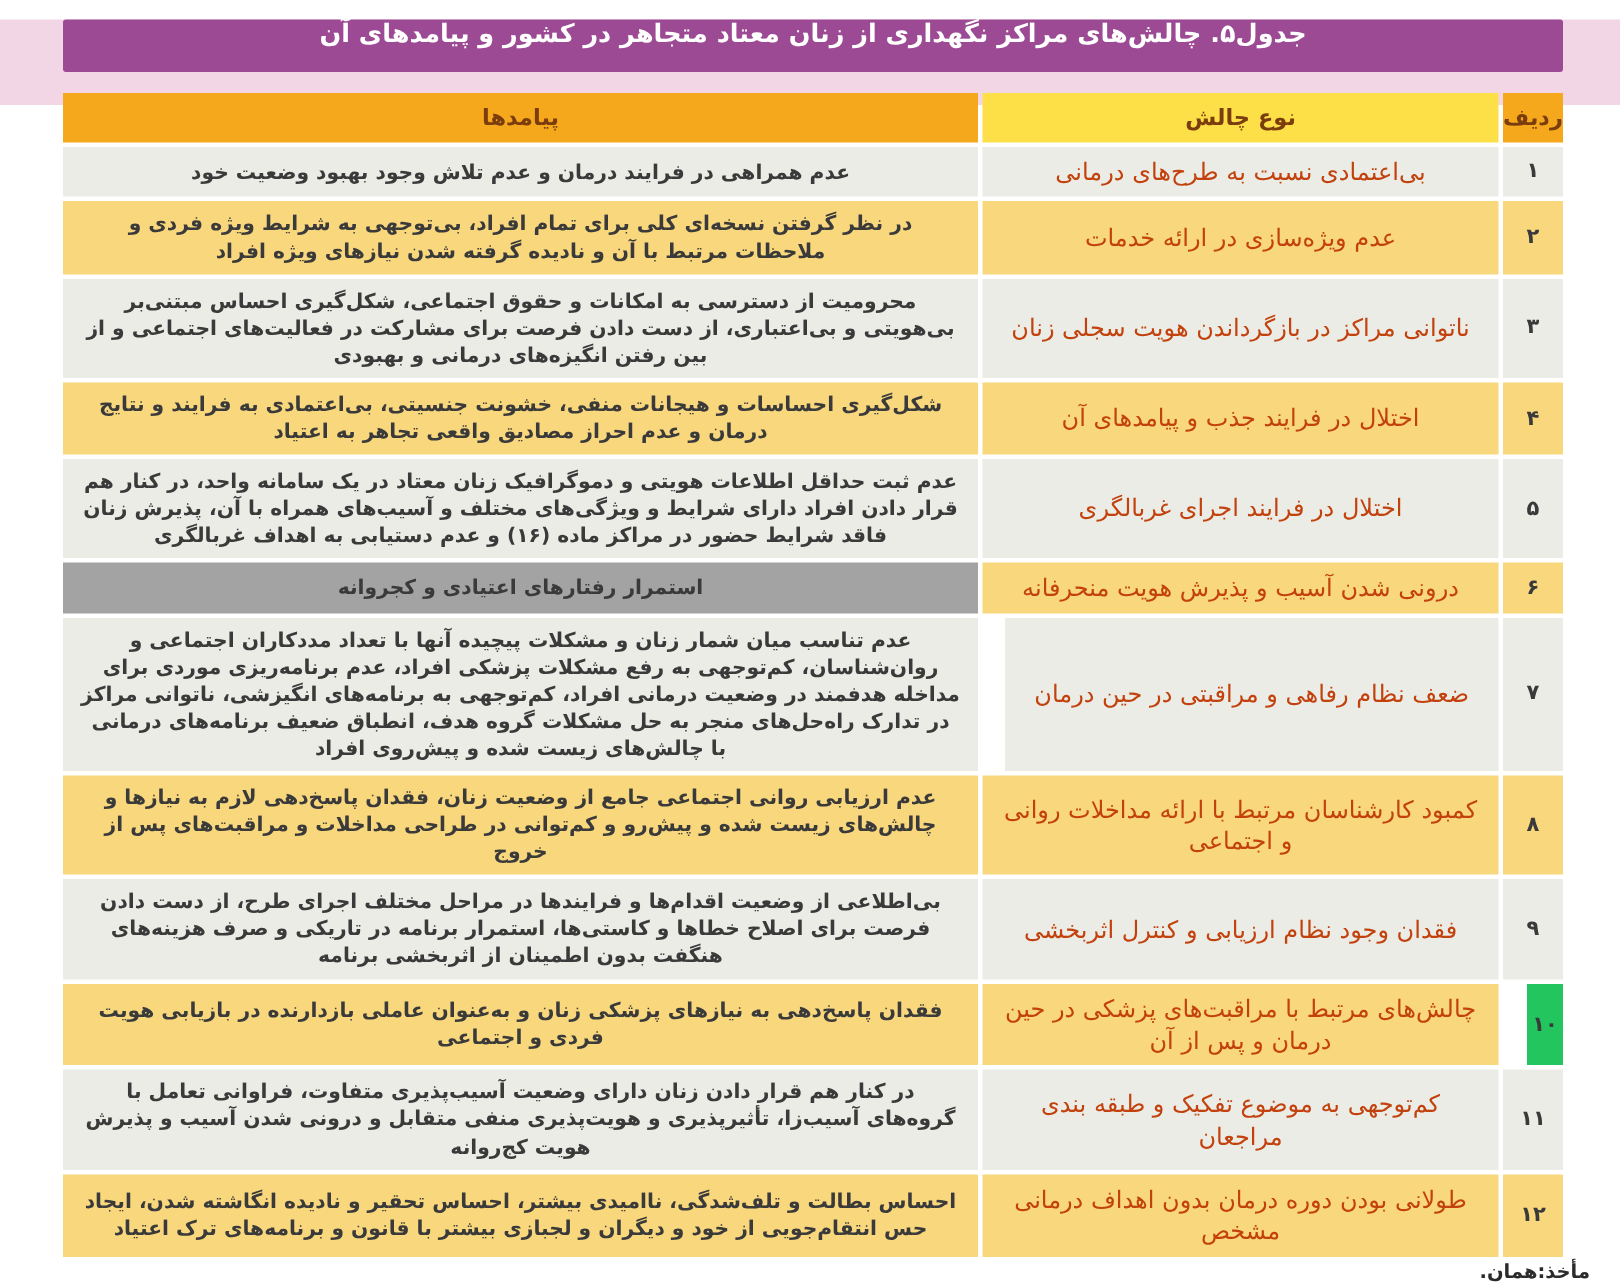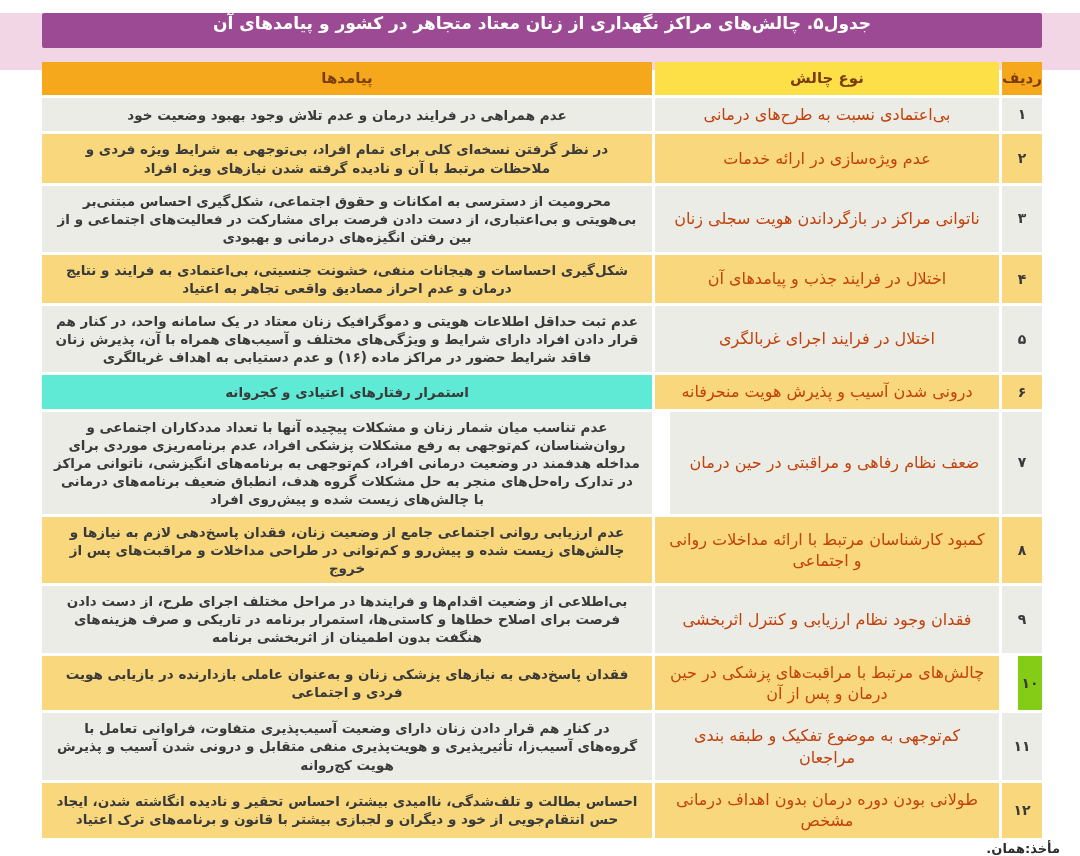--- a/index.html
+++ b/index.html
@@ -109,21 +109,21 @@
 
   <div class="trow odd">
     <div class="cell num-cell" style="background: rgb(235, 236, 230);">۵</div>
     <div class="cell chal-cell" style="background: rgb(235, 236, 230);">اختلال در فرایند اجرای غربالگری</div>
     <div class="cell out-cell" style="background: rgb(235, 236, 230);">عدم ثبت حداقل اطلاعات هویتی و دموگرافیک زنان معتاد در یک سامانه واحد، در کنار هم قرار دادن افراد دارای شرایط و ویژگی‌های مختلف و آسیب‌های همراه با آن، پذیرش زنان فاقد شرایط حضور در مراکز ماده (۱۶) و عدم دستیابی به اهداف غربالگری</div>
   </div>
 
   <div class="trow even">
     <div class="cell num-cell" style="background: rgb(249, 215, 125);">۶</div>
     <div class="cell chal-cell" style="background: rgb(249, 215, 125);">درونی شدن آسیب و پذیرش هویت منحرفانه</div>
-    <div class="cell out-cell" style="background: #5eead4;">استمرار رفتارهای اعتیادی و کجروانه</div>
+    <div class="cell out-cell" style="background: #a3a3a3;">استمرار رفتارهای اعتیادی و کجروانه</div>
   </div>
 
   <div class="trow odd">
     <div class="cell num-cell" style="background: rgb(235, 236, 230);">۷</div>
     <div class="cell chal-cell" style="background: rgb(235, 236, 230); margin-left: 15px;">ضعف نظام رفاهی و مراقبتی در حین درمان</div>
     <div class="cell out-cell" style="background: rgb(235, 236, 230);">عدم تناسب میان شمار زنان و مشکلات پیچیده آنها با تعداد مددکاران اجتماعی و روان‌شناسان، کم‌توجهی به رفع مشکلات پزشکی افراد، عدم برنامه‌ریزی موردی برای مداخله هدفمند در وضعیت درمانی افراد، کم‌توجهی به برنامه‌های انگیزشی، ناتوانی مراکز در تدارک راه‌حل‌های منجر به حل مشکلات گروه هدف، انطباق ضعیف برنامه‌های درمانی با چالش‌های زیست شده و پیش‌روی افراد</div>
   </div>
 
   <div class="trow even">
     <div class="cell num-cell" style="background: rgb(249, 215, 125);">۸</div>
@@ -131,21 +131,21 @@
     <div class="cell out-cell" style="background: rgb(249, 215, 125);">عدم ارزیابی روانی اجتماعی جامع از وضعیت زنان، فقدان پاسخ‌دهی لازم به نیازها و چالش‌های زیست شده و پیش‌رو و کم‌توانی در طراحی مداخلات و مراقبت‌های پس از خروج</div>
   </div>
 
   <div class="trow odd">
     <div class="cell num-cell" style="background: rgb(235, 236, 230);">۹</div>
     <div class="cell chal-cell" style="background: rgb(235, 236, 230);">فقدان وجود نظام ارزیابی و کنترل اثربخشی</div>
     <div class="cell out-cell" style="background: rgb(235, 236, 230);">بی‌اطلاعی از وضعیت اقدام‌ها و فرایندها در مراحل مختلف اجرای طرح، از دست دادن فرصت برای اصلاح خطاها و کاستی‌ها، استمرار برنامه در تاریکی و صرف هزینه‌های هنگفت بدون اطمینان از اثربخشی برنامه</div>
   </div>
 
   <div class="trow even">
-    <div class="cell num-cell" style="background: #84cc16; margin-left: 32px;">۱۰</div>
+    <div class="cell num-cell" style="background: #22c55e; margin-left: 32px;">۱۰</div>
     <div class="cell chal-cell" style="background: rgb(249, 215, 125);">چالش‌های مرتبط با مراقبت‌های پزشکی در حین درمان و پس از آن</div>
     <div class="cell out-cell" style="background: rgb(249, 215, 125);">فقدان پاسخ‌دهی به نیازهای پزشکی زنان و به‌عنوان عاملی بازدارنده در بازیابی هویت فردی و اجتماعی</div>
   </div>
 
   <div class="trow odd">
     <div class="cell num-cell" style="background: rgb(235, 236, 230);">۱۱</div>
     <div class="cell chal-cell" style="background: rgb(235, 236, 230);">کم‌توجهی به موضوع تفکیک و طبقه بندی مراجعان</div>
     <div class="cell out-cell" style="background: rgb(235, 236, 230);">در کنار هم قرار دادن زنان دارای وضعیت آسیب‌پذیری متفاوت، فراوانی تعامل با گروه‌های آسیب‌زا، تأثیرپذیری و هویت‌پذیری منفی متقابل و درونی شدن آسیب و پذیرش هویت کج‌روانه</div>
   </div>
 

